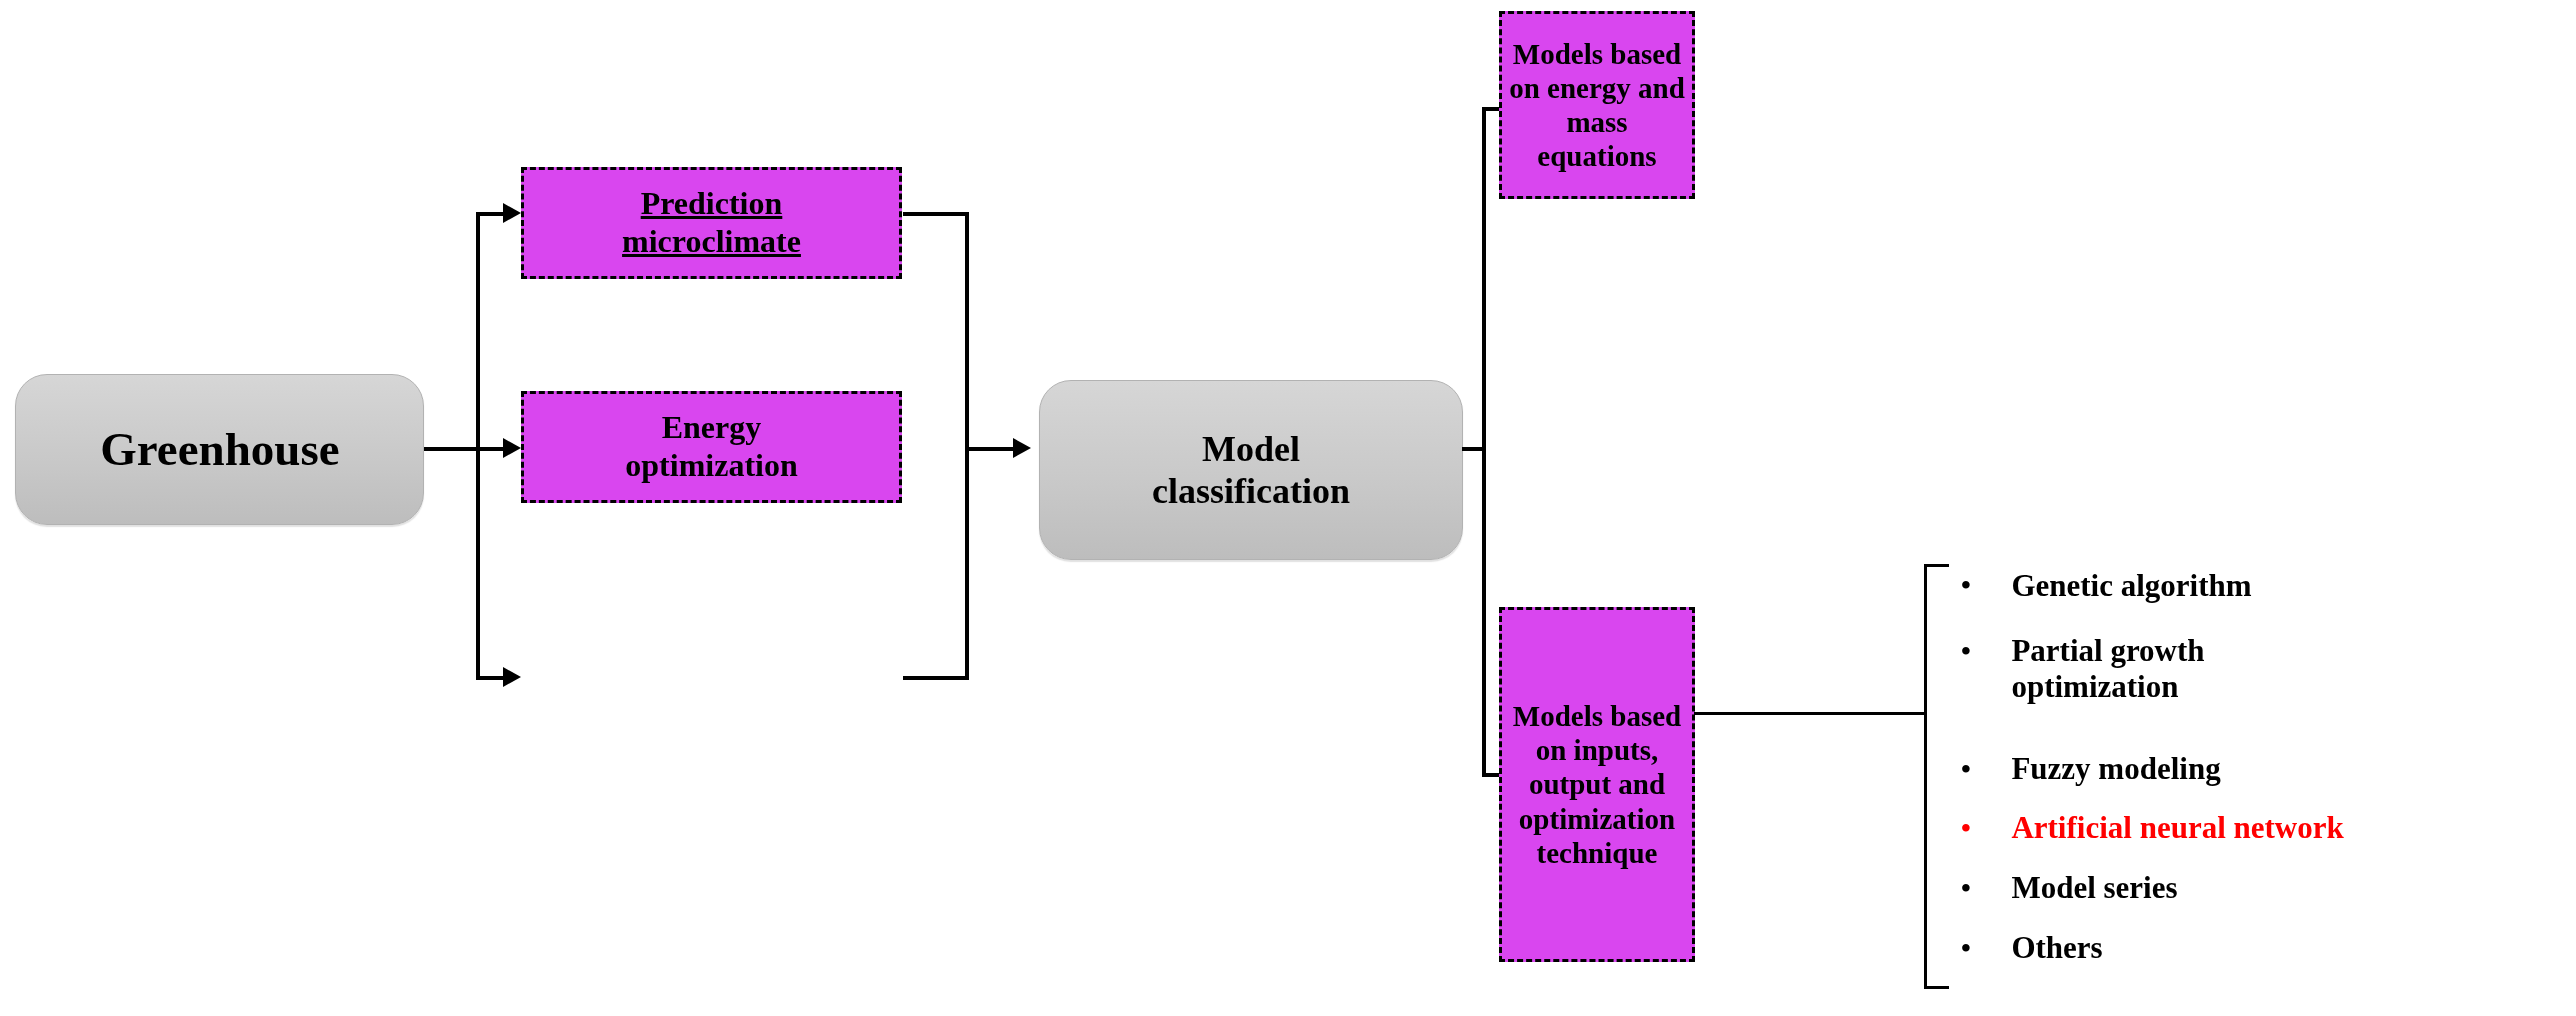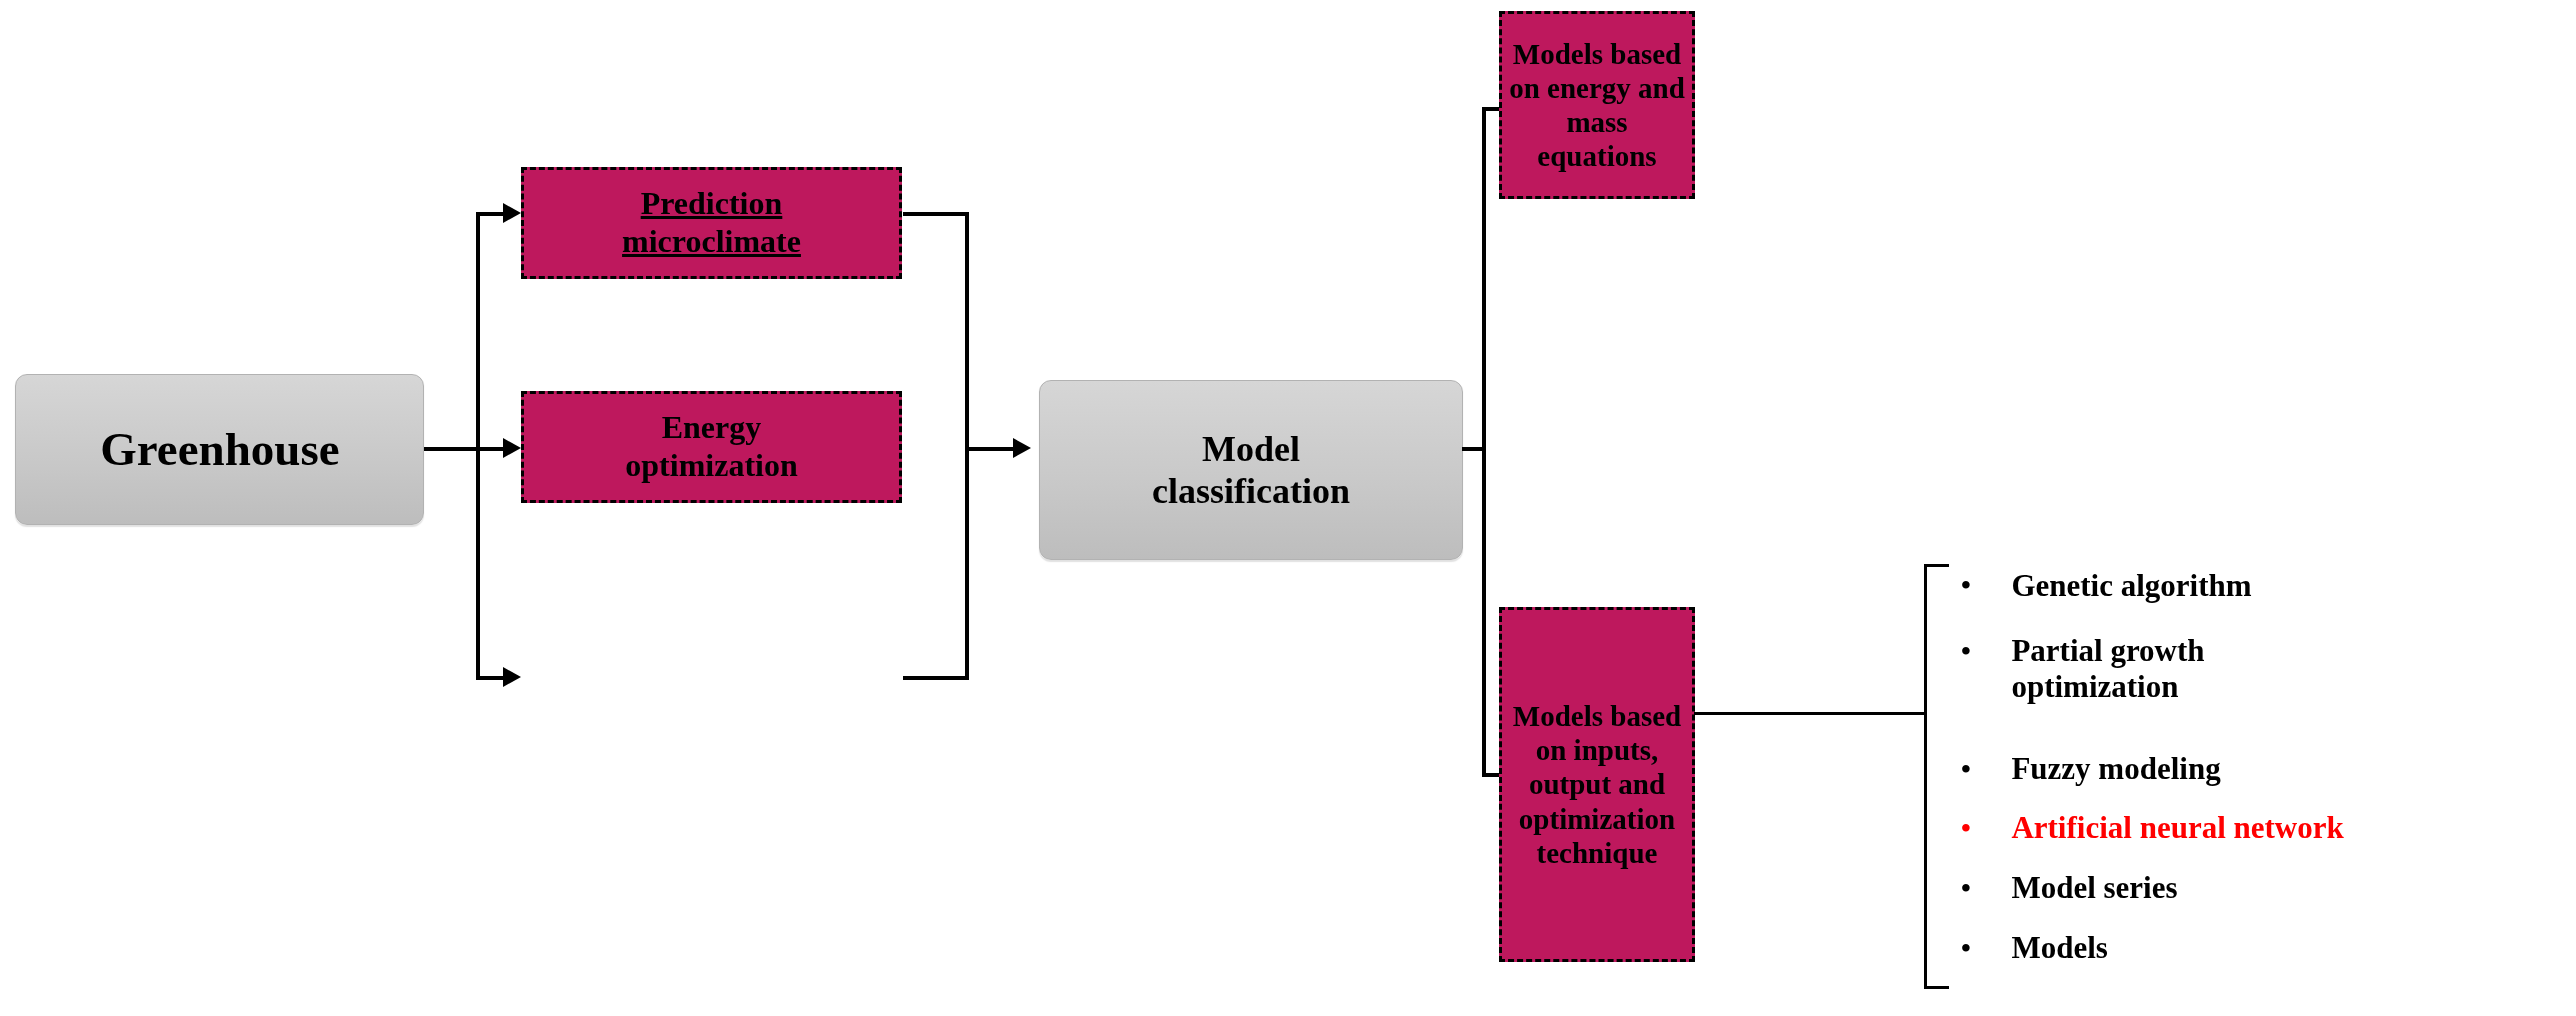--- a/index.html
+++ b/index.html
@@ -5,29 +5,29 @@
   html,body{margin:0;padding:0;background:#ffffff;}
   body{width:2576px;height:1017px;font-family:"Liberation Serif",serif;}
   #stage{position:relative;width:2576px;height:1017px;overflow:hidden;background:#fff;}
 
   .node{position:absolute;box-sizing:border-box;display:flex;align-items:center;justify-content:center;text-align:center;}
 
   
   .gray-box{
     background:linear-gradient(180deg,#d6d6d6 0%,#c9c9c9 55%,#bdbdbd 100%);
     border:1.2px solid #b2b2b2;
-    border-radius:12px;
+    border-radius:32px;
     color:#000;
     font-weight:bold;
     box-shadow:0 1.2px 1.2px rgba(0,0,0,0.12);
   }
 
   
   .dashed-box{
-    background:#be185d;
+    background:#d946ef;
     border:3.7px dashed #000000;
     color:#000;
     font-weight:bold;
   }
 
   .node .label{line-height:1.18;padding:0 6.1px;white-space:pre-line;}
 
   
   .hline{position:absolute;background:#000;height:3.7px;}
   .vline{position:absolute;background:#000;width:3.7px;}
@@ -148,18 +148,18 @@
       <span class="btext">Artificial neural network</span>
     </li>
 
     <li style="top:317px;left:0;">
       <span class="bullet">•</span>
       <span class="btext">Model series</span>
     </li>
 
     <li style="top:377px;left:0;">
       <span class="bullet">•</span>
-      <span class="btext">Models</span>
+      <span class="btext">Others</span>
     </li>
   </ul>
 
 </div>
 
 
 </body></html>

